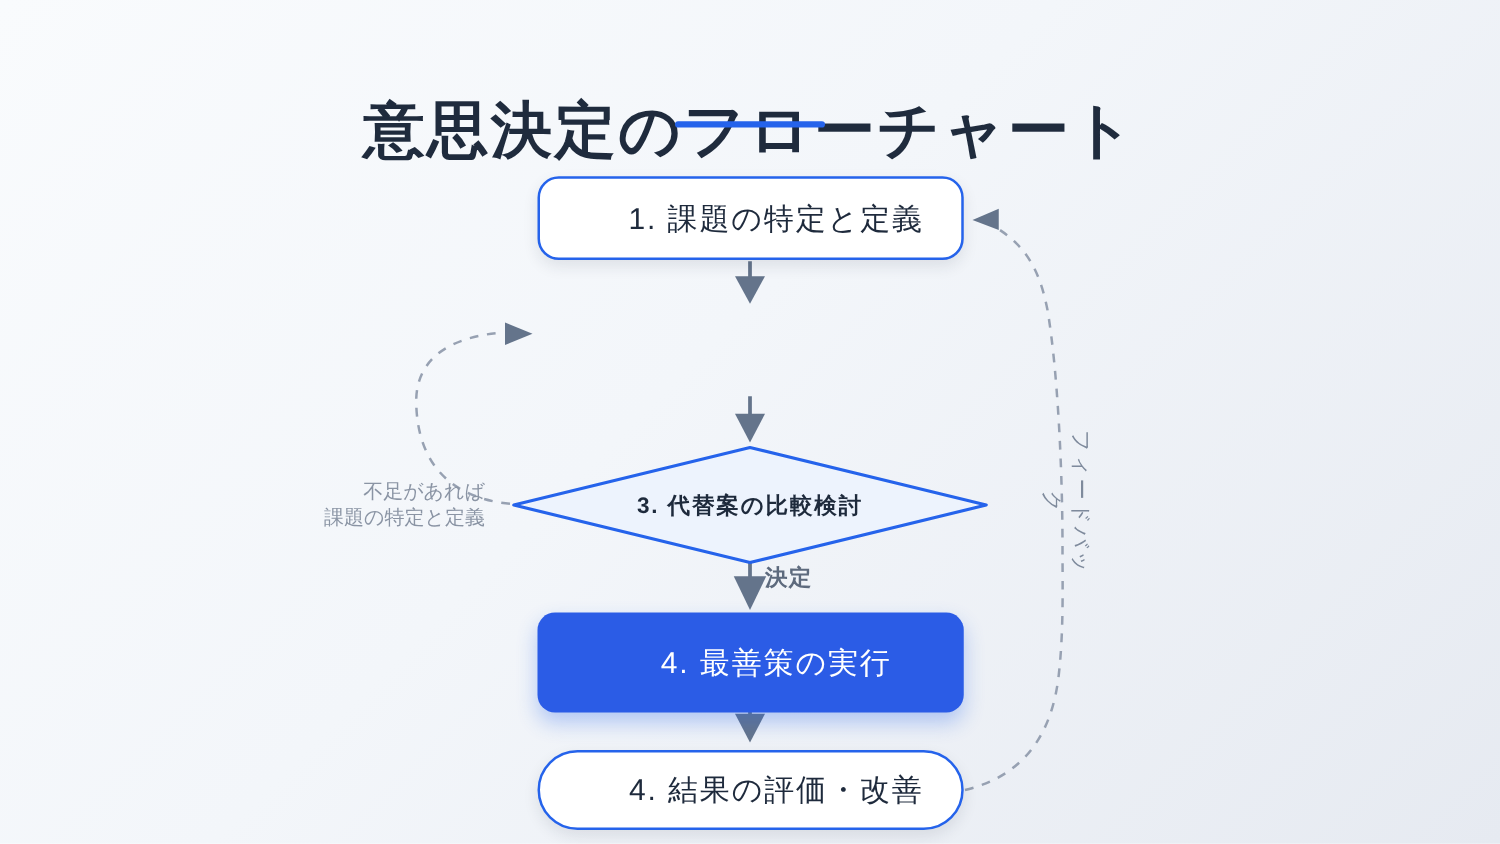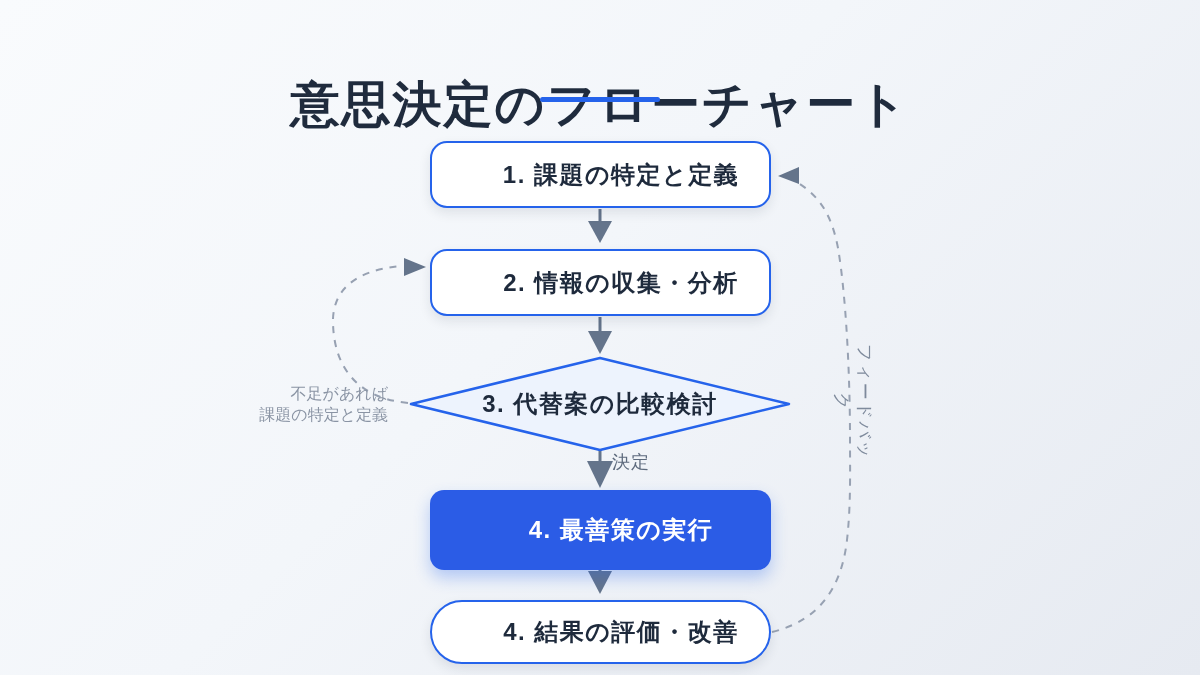--- a/index.html
+++ b/index.html
@@ -17,46 +17,46 @@
     color: #1f2b3d; letter-spacing: 2px; margin-top: 26px;
   }
   .title-underline {
     position: absolute; top: 97px; left: 540px; width: 120px; height: 5px;
     background: #2563eb; border-radius: 3px;
   }
   svg.connectors { position: absolute; left: 0; top: 0; width: 1200px; height: 675px; }
 
   .node {
     position: absolute; display: flex; align-items: center; justify-content: center;
-    font-size: 24px; font-weight: 700; color: #1e2a3c; letter-spacing: 1.5px;
+    font-size: 24px; font-weight: 400; color: #1e2a3c; letter-spacing: 1.5px;
     box-sizing: border-box; text-align: left; padding-left: 41px;
   }
   .node.outline {
     background: #ffffff; border: 2px solid #2563eb;
     box-shadow: 0 5px 12px rgba(30, 41, 59, 0.10);
   }
   .n1 { left: 430px; top: 141px; width: 341px; height: 67px; border-radius: 17px; }
   .n2 { left: 430px; top: 249px; width: 341px; height: 67px; border-radius: 17px; }
   .n4 {
     left: 430px; top: 490px; width: 341px; height: 80px; border-radius: 14px;
     background: #2b5ce6; color: #ffffff;
     box-shadow: 0 8px 16px rgba(37, 99, 235, 0.30);
   }
   .n5 { left: 430px; top: 600px; width: 341px; height: 64px; border-radius: 32px; }
 
   .diamond-wrap { position: absolute; left: 407px; top: 355px; width: 386px; height: 98px; }
   .diamond-wrap svg { position: absolute; left: 0; top: 0; }
   .diamond-label {
     position: absolute; left: 0; top: 0; width: 100%; height: 100%;
     display: flex; align-items: center; justify-content: center;
-    font-size: 24px; font-weight: 700; color: #1e2a3c; letter-spacing: 1.5px;
+    font-size: 18px; font-weight: 700; color: #1e2a3c; letter-spacing: 1.5px;
   }
 
   .edge-label { position: absolute; color: #5d6a7d; }
-  .decision-label { left: 612px; top: 450px; font-size: 18px; letter-spacing: 1px; }
+  .decision-label { left: 612px; top: 450px; font-size: 18px; letter-spacing: 1px; font-weight: bold; }
   .feedback-label {
     left: 801px; top: 393px; width: 132px; height: 18px;
     text-align: center; font-size: 17px; color: #7e8a9c; letter-spacing: 2px;
     transform: rotate(90deg);
   }
   .return-note {
     position: absolute; left: 244px; top: 383px; width: 144px;
     text-align: right; font-size: 16px; line-height: 21px; color: #8a94a4;
   }
 </style>
@@ -84,21 +84,20 @@
 
     <path d="M 772 632 C 822 620, 842 584, 847 540 C 851 505, 850 468, 850 438 C 850 375, 846 295, 838 248 C 831 212, 818 192, 786 176" stroke="#97a1b2" stroke-width="2" stroke-dasharray="7 7"></path>
     <polygon points="799,167 799,184 778,176" fill="#64748b"></polygon>
   </svg>
 
   <div class="page-title">意思決定のフローチャート</div>
   <div class="title-underline"></div>
 
   <div class="node outline n1">1. 課題の特定と定義</div>
 
-  <div class="node outline n2">2. 情報の収集・分析</div>
 
   <div class="diamond-wrap">
     <svg width="386" height="98" viewBox="0 0 386 98">
       <polygon points="193,3 382,49 193,95 4,49" fill="#edf3fd" stroke="#2563eb" stroke-width="2.5" stroke-linejoin="round"></polygon>
     </svg>
     <div class="diamond-label">3. 代替案の比較検討</div>
   </div>
 
   <div class="node n4">4. 最善策の実行</div>
 

